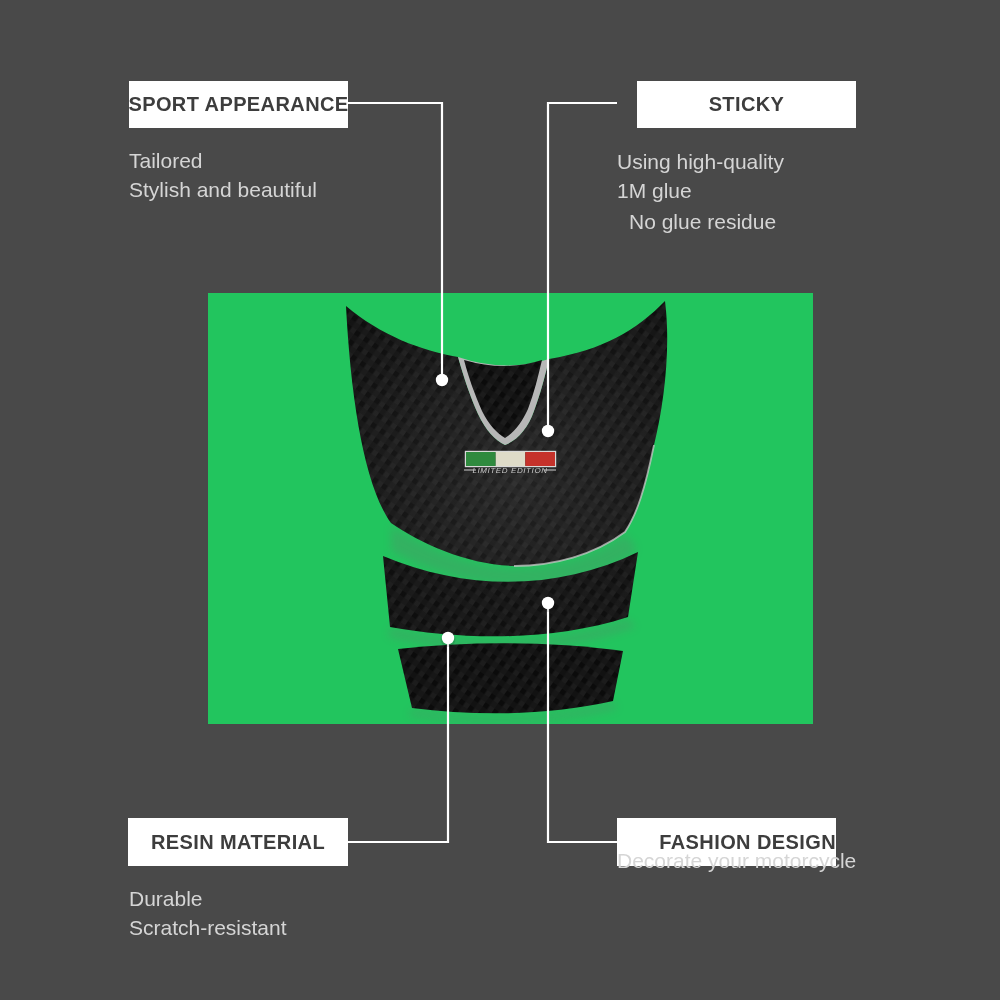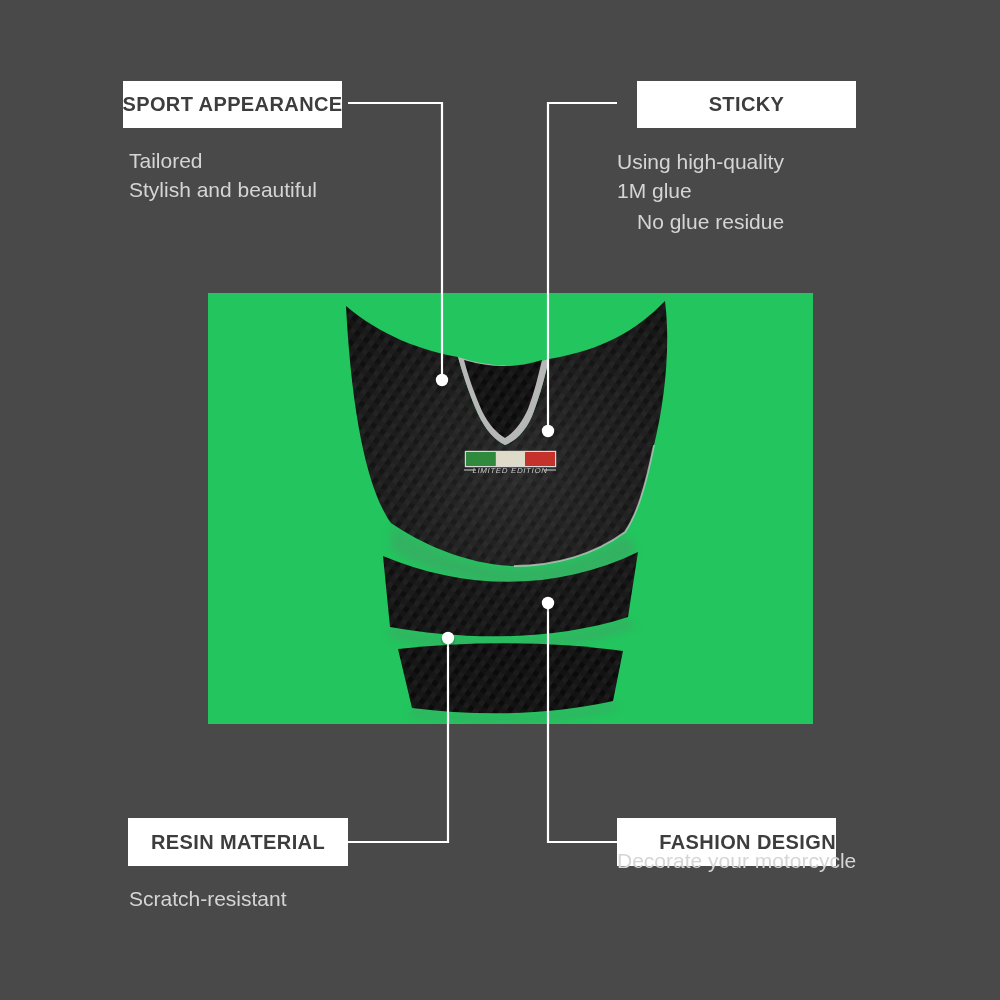--- a/index.html
+++ b/index.html
@@ -21,35 +21,35 @@
   }
   
   .label-box{
     position:absolute;width:219px;height:47px;background:#ffffff;
     display:flex;align-items:center;justify-content:center;
   }
   .label-box span{
     font-size:20px;font-weight:600;color:#3d3d3d;letter-spacing:.4px;
     white-space:nowrap;
   }
-  #box-sport  {left:123px;top:81px;align-items:center;}
+  #box-sport  {left:129px;top:81px;align-items:center;}
   #box-sticky {left:617px;top:81px;margin-left:20px;}
   #box-resin  {left:128px;top:818px;width:220px;height:48px;}
   #box-fashion{left:617px;top:818px;height:48px;justify-content:flex-end;}
   
   .desc{
     position:absolute;color:#d5d5d5;font-size:21px;line-height:29px;
     font-weight:400;
   }
   .desc div{white-space:nowrap;}
   #desc-sport  {left:129px;top:146px;}
   #desc-sticky {left:617px;top:147px;}
   #desc-resin  {left:129px;top:884px;}
   #desc-fashion{left:617px;top:846px;}
-  .indent{margin-left:20px;margin-top:2px;}
+  .indent{margin-left:12px;margin-top:2px;}
 </style>
 </head>
 <body>
 
 <div id="photo-panel">
   <svg viewBox="0 0 605 431">
     <defs>
       <pattern id="carbonWeave" width="11" height="11" patternUnits="userSpaceOnUse" patternTransform="rotate(35)">
         <rect width="11" height="11" fill="#121212"></rect>
         <rect width="11" height="5.5" fill="#1c1c1c"></rect>
@@ -173,17 +173,18 @@
 <div class="desc" id="desc-sport">
   <div>Tailored</div>
   <div>Stylish and beautiful</div>
 </div>
 <div class="desc" id="desc-sticky">
   <div>Using high-quality</div>
   <div>1M glue</div>
   <div class="indent">No glue residue</div>
 </div>
 <div class="desc" id="desc-resin">
+  <div>Durable</div>
   <div>Scratch-resistant</div>
 </div>
 <div class="desc" id="desc-fashion">
   <div>Decorate your motorcycle</div>
 </div>
 
 </body></html>

